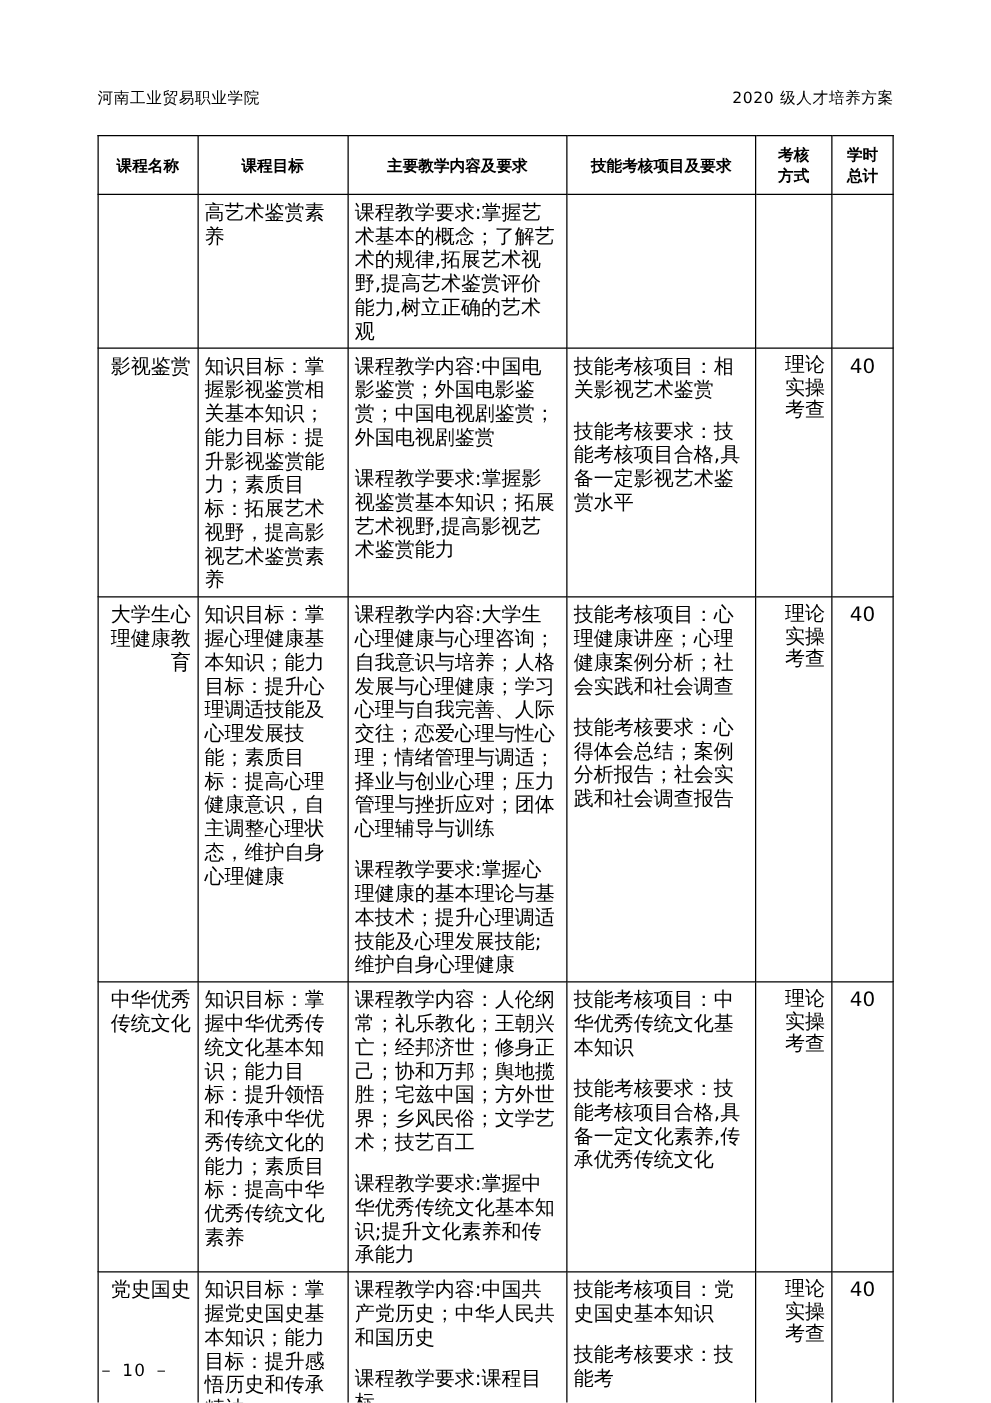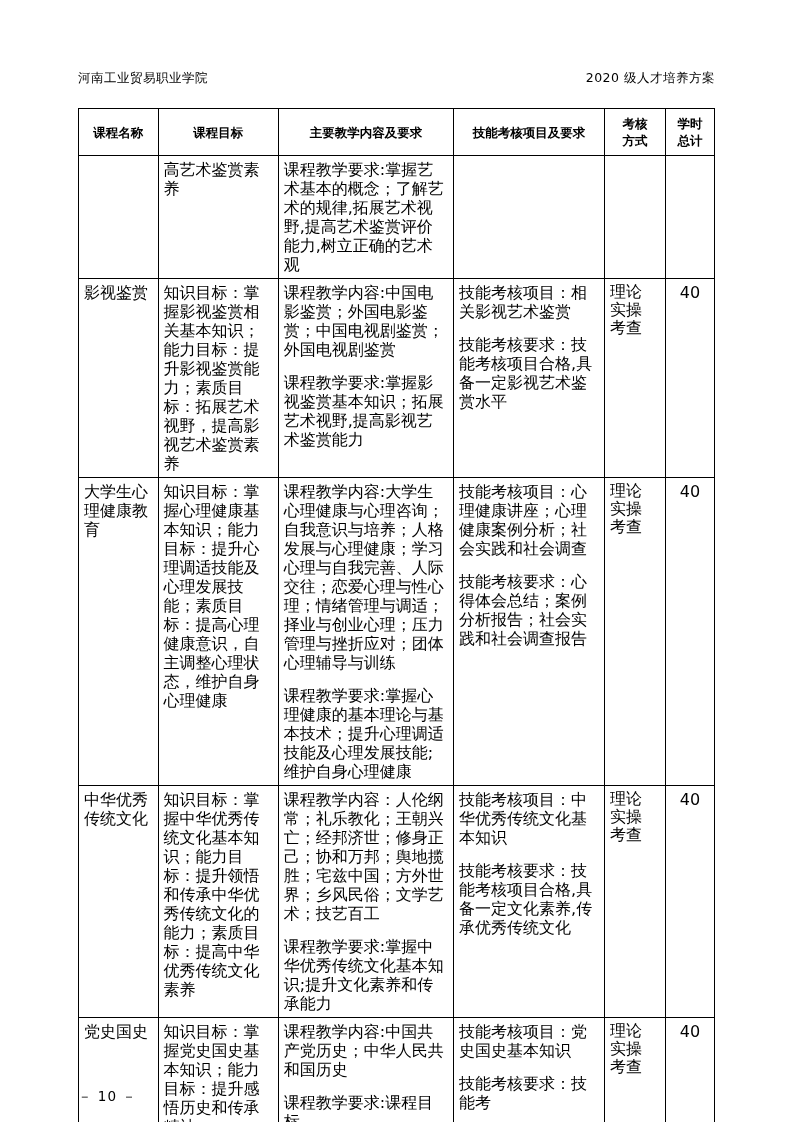--- a/index.html
+++ b/index.html
@@ -67,32 +67,32 @@
   .c3 { width: 172px; }
   .c4 { width: 148px; }
   .c5 { width: 60px; }
   .c6 { width: 48px; }
 
   td.center-mid {
     text-align: center;
     vertical-align: middle;
   }
   td.cell-name {
-    text-align: left;
+    text-align: right;
     vertical-align: middle;
     line-height: 20px;
   }
   .para {
     margin: 0;
   }
   .para + .para {
     margin-top: 14px;
   }
   .vert-stack {
-    text-align: left;
+    text-align: right;
     line-height: 18px;
   }
   .pagenum-wrap {
     position: absolute;
     left: 78px;
     top: 1088px;
     font-size: 13.5px;
     letter-spacing: 1px;
   }
 </style>

